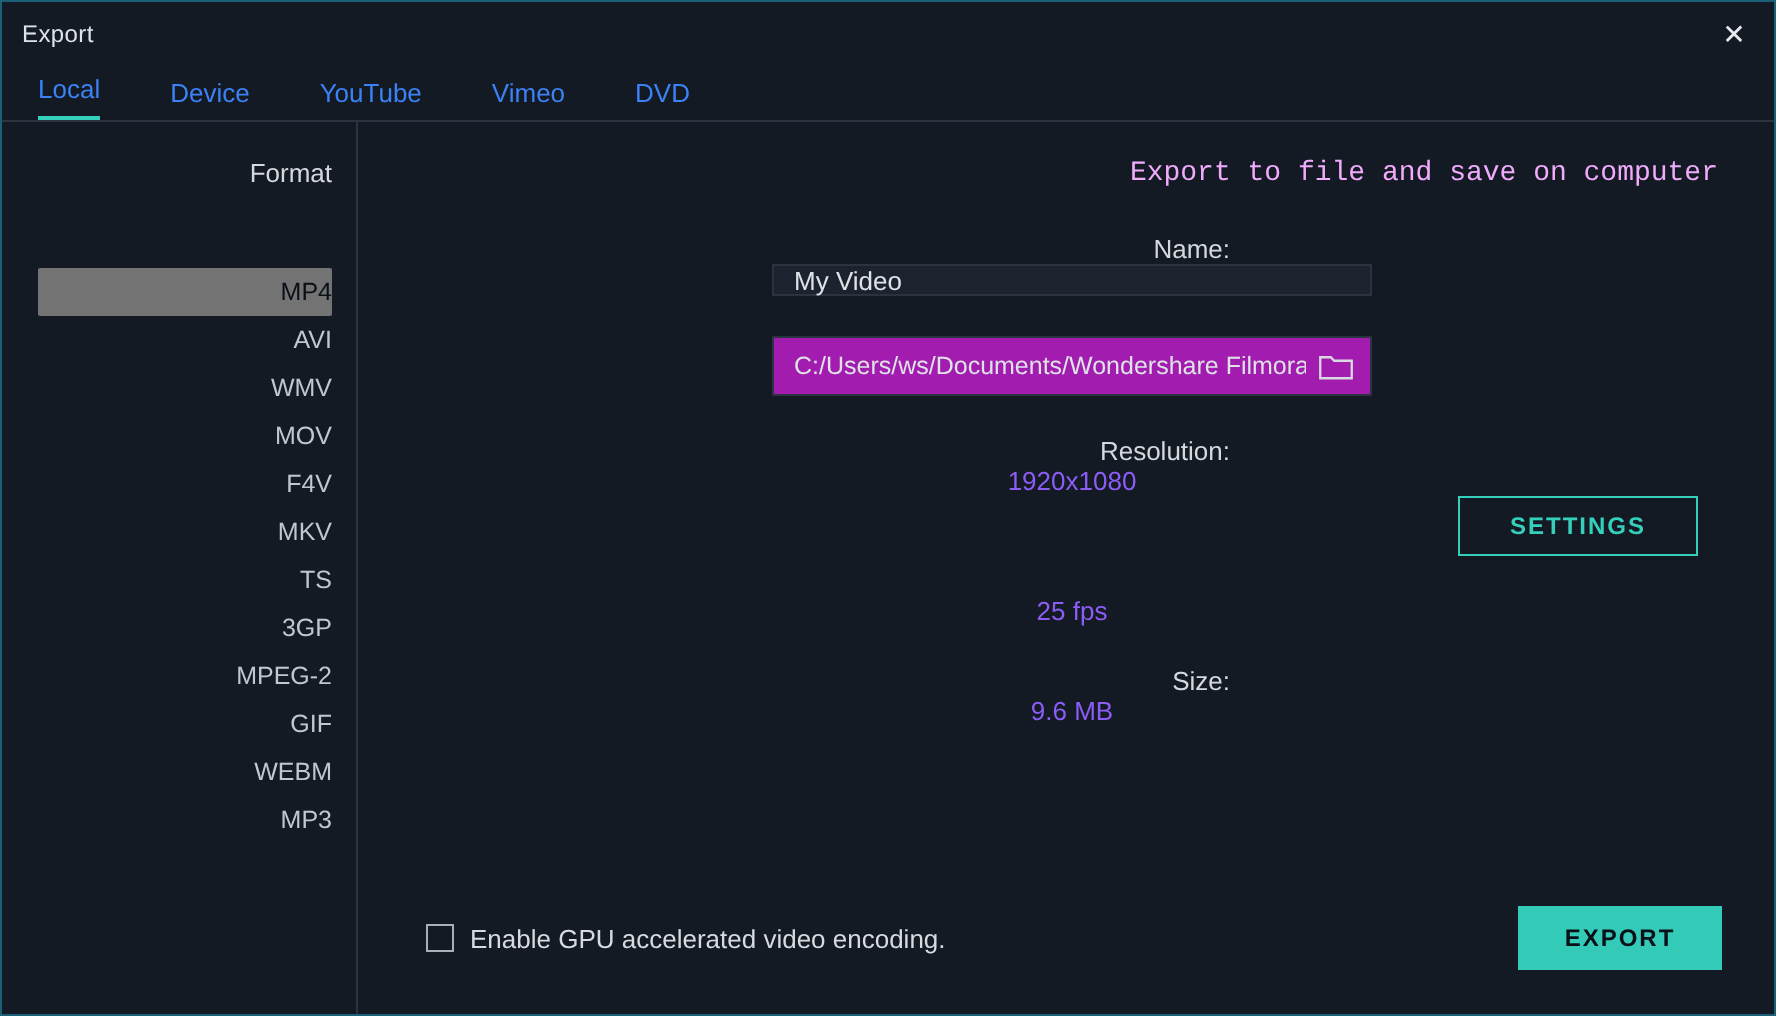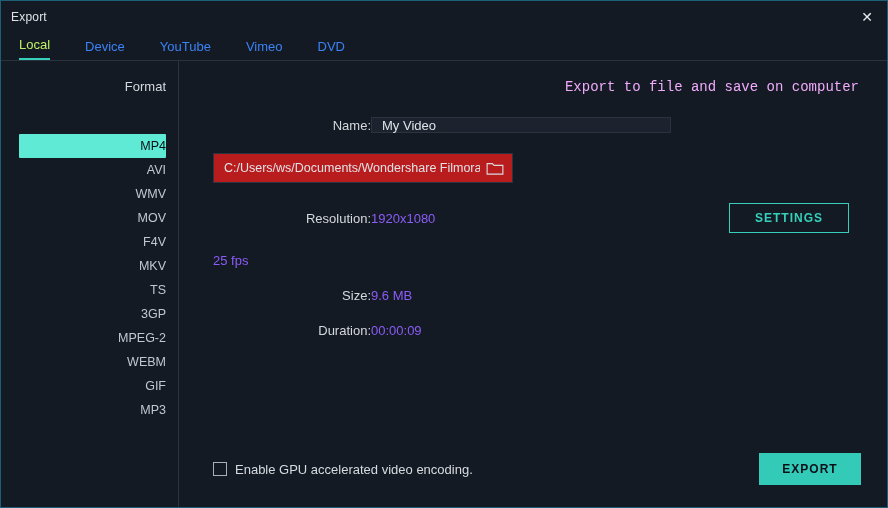--- a/index.html
+++ b/index.html
@@ -37,21 +37,21 @@
     align-items: flex-end;
     border-bottom: 1px solid #2b333f;
   }
   .tab {
     padding-bottom: 6px;
     font-size: 13px;
     color: #3b82f6;
     cursor: pointer;
   }
   .tab.active {
-    color: #bef264;
+    color: #3b82f6;
     border-bottom: 2px solid #35d0bc;
   }
   
   .main {
     display: flex;
     height: calc(100% - 60px);
     text-align: right;
   }
   .sidebar {
     width: 178px;
@@ -68,62 +68,63 @@
     display: block;
     height: 24px;
     line-height: 24px;
     padding-left: 10px;
     margin-bottom: 0px;
     font-size: 12.5px;
     color: #c2c7cf;
     cursor: pointer;
   }
   .fmt.active {
-    background: #5eead4;
+    background: #737373;
     color: #0a1018;
     border-radius: 1px;
     margin-top: 40px;
   }
   .content {
     flex: 1;
     padding: 18px 28px 0 34px;
     position: relative;
   }
   .content .headline {
     font-size: 14px;
     color: #f0abfc;
     margin-bottom: 22px;
     font-family: Liberation Mono, monospace;
   }
   .row {
     display: flex;
     align-items: center;
     margin-bottom: 20px;
     font-size: 13px;
+    flex-direction: column;
   }
   .row .label {
     width: 158px;
     color: #d5d9de;
   }
   .row .value {
     color: #8b5cf6;
   }
   .textfield {
     background: #1c232e;
     border: 1px solid #2b333f;
     height: 16px;
     padding: 0 10px;
     color: #dfe3e8;
     font-size: 13px;
     width: 300px;
     display: flex;
     align-items: center;
   }
   .savefield {
-    background: #b91c1c;
+    background: #a21caf;
     border: 1px solid #2b333f;
     height: 30px;
     width: 300px;
     display: flex;
     align-items: center;
     padding: 0 8px 0 10px;
     color: #dfe3e8;
     font-size: 12.5px;
   }
   .savefield .path {
@@ -205,22 +206,22 @@
     <div class="heading">Format</div>
     <div class="fmt active">MP4</div>
     <div class="fmt">AVI</div>
     <div class="fmt">WMV</div>
     <div class="fmt">MOV</div>
     <div class="fmt">F4V</div>
     <div class="fmt">MKV</div>
     <div class="fmt">TS</div>
     <div class="fmt">3GP</div>
     <div class="fmt">MPEG-2</div>
+    <div class="fmt">GIF</div>
     <div class="fmt">WEBM</div>
-    <div class="fmt">GIF</div>
     <div class="fmt">MP3</div>
   </div>
 
   <div class="content">
     <div class="headline">Export to file and save on computer</div>
 
     <div class="row">
       <div class="label">Name:</div>
       <div class="textfield">
         <span>My Video</span>
@@ -246,24 +247,20 @@
 
     <div class="row">
       <div class="value">25 fps</div>
     </div>
 
     <div class="row">
       <div class="label">Size:</div>
       <div class="value">9.6 MB</div>
     </div>
 
-    <div class="row">
-      <div class="label">Duration:</div>
-      <div class="value">00:00:09</div>
-    </div>
 
     <div class="footer">
       <span class="checkbox"></span>
       <span class="cklabel">Enable GPU accelerated video encoding.</span>
       <div class="export-btn">
         <span>EXPORT</span>
       </div>
     </div>
   </div>
 </div>

